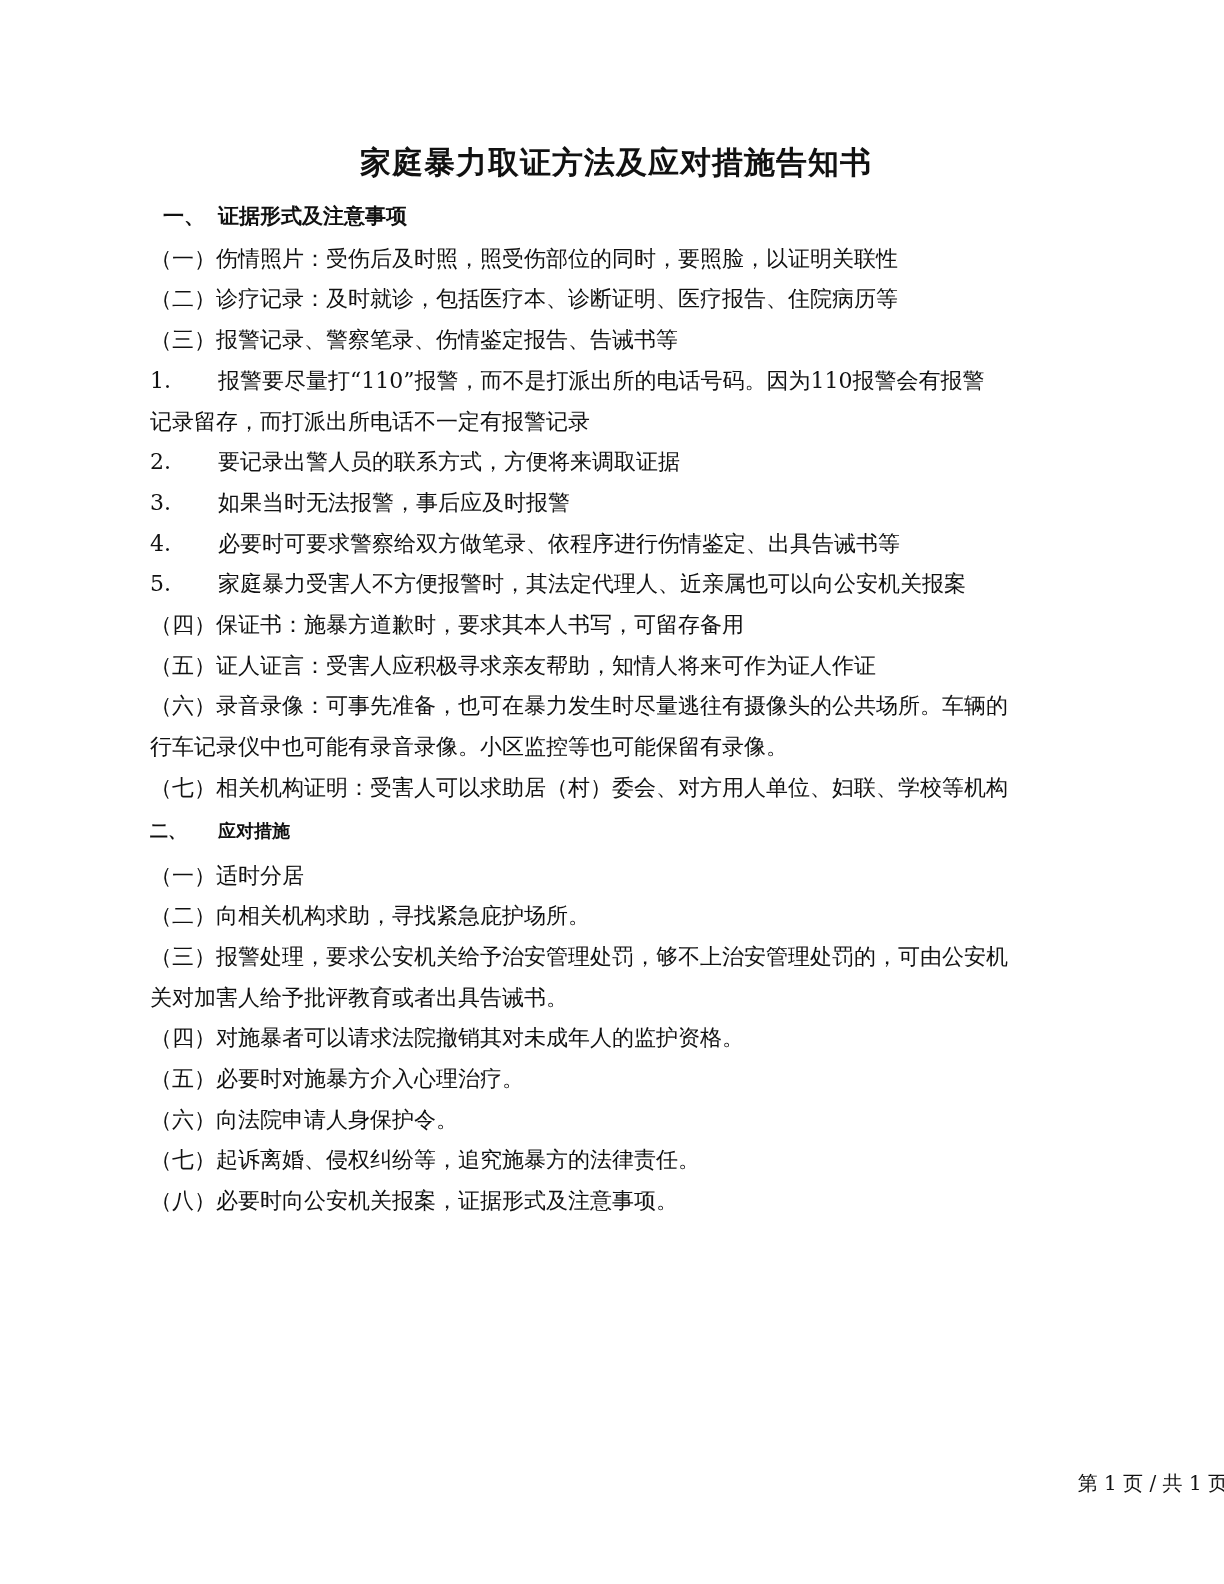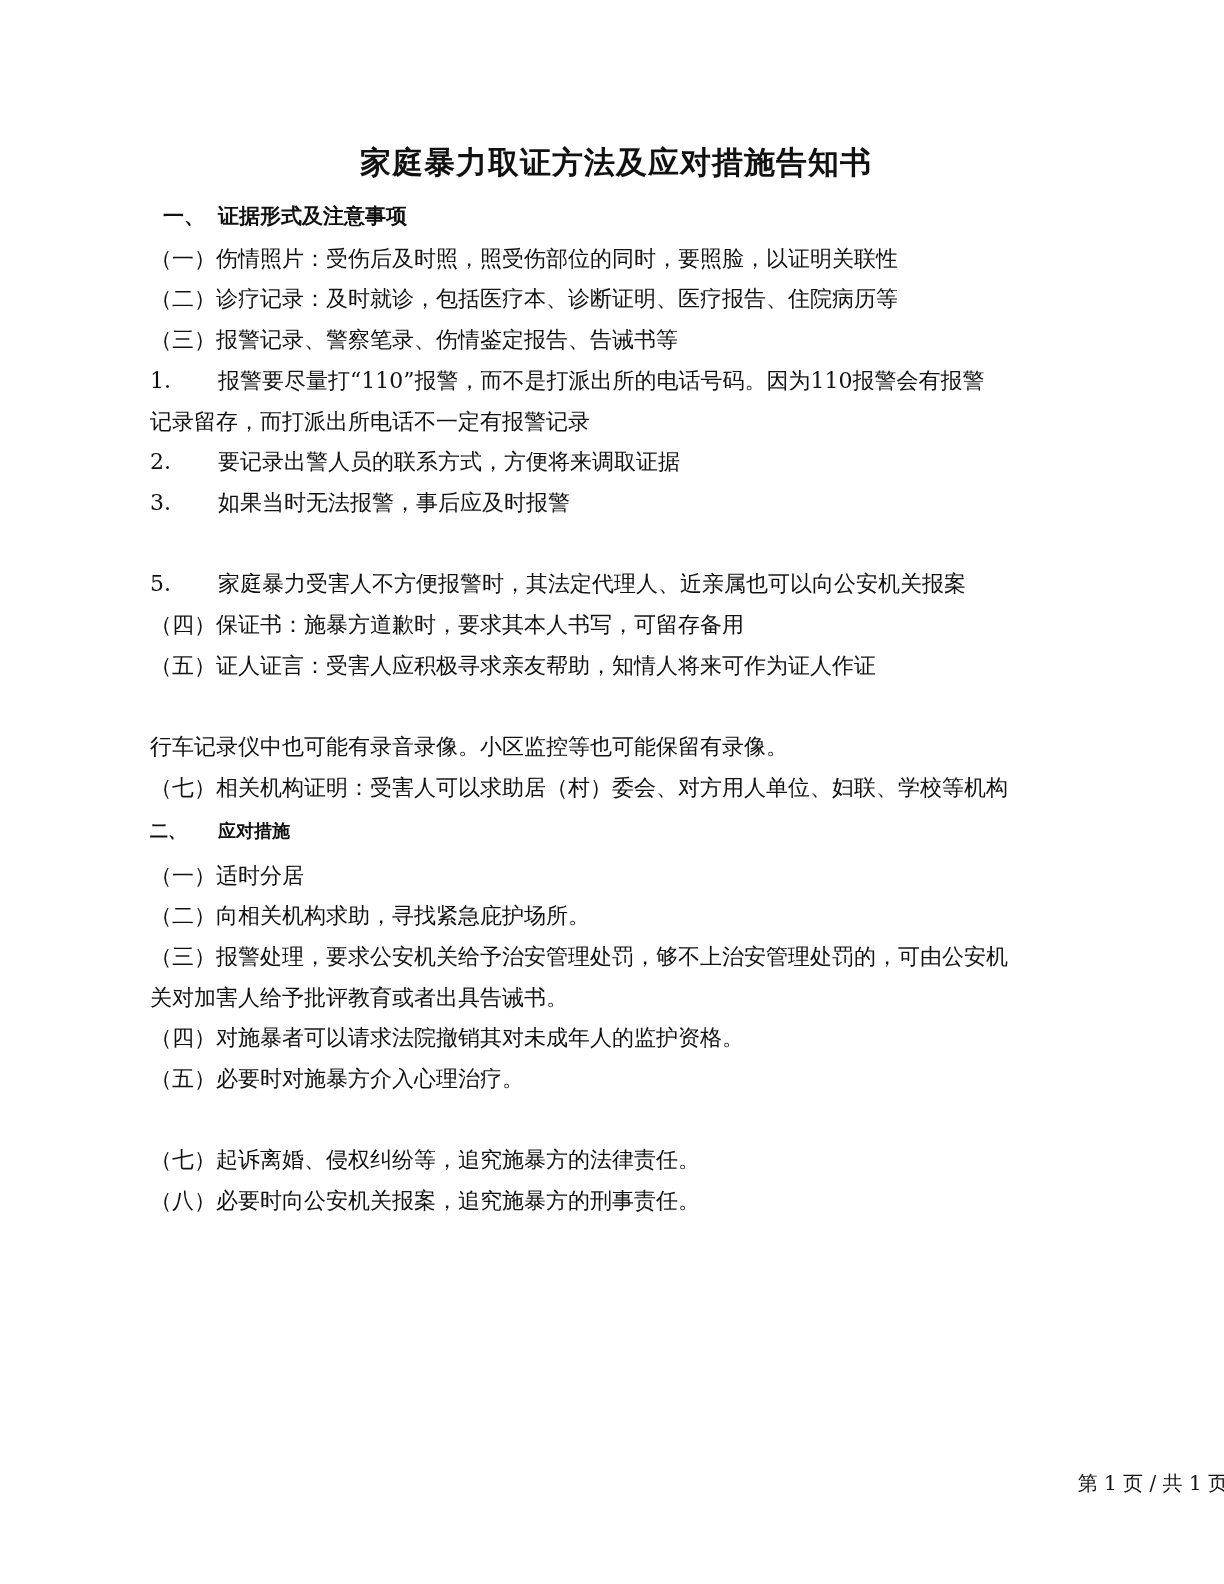--- a/index.html
+++ b/index.html
@@ -44,36 +44,41 @@
   <div class="line numbered" style="top:366px">
     <span class="n">1.</span><span>报警要尽量打“110”报警，而不是打派出所的电话号码。因为110报警会有报警</span>
   </div>
   <div class="line" style="top:407px">记录留存，而打派出所电话不一定有报警记录</div>
   <div class="line numbered" style="top:447px">
     <span class="n">2.</span><span>要记录出警人员的联系方式，方便将来调取证据</span>
   </div>
   <div class="line numbered" style="top:488px">
     <span class="n">3.</span><span>如果当时无法报警，事后应及时报警</span>
   </div>
+  <div class="line numbered" style="top:529px">
+    <span class="n">4.</span><span>必要时可要求警察给双方做笔录、依程序进行伤情鉴定、出具告诫书等</span>
+  </div>
   <div class="line numbered" style="top:569px">
     <span class="n">5.</span><span>家庭暴力受害人不方便报警时，其法定代理人、近亲属也可以向公安机关报案</span>
   </div>
 
   <div class="line" style="top:610px">（四）保证书：施暴方道歉时，要求其本人书写，可留存备用</div>
   <div class="line" style="top:651px">（五）证人证言：受害人应积极寻求亲友帮助，知情人将来可作为证人作证</div>
+  <div class="line" style="top:691px">（六）录音录像：可事先准备，也可在暴力发生时尽量逃往有摄像头的公共场所。车辆的</div>
   <div class="line" style="top:732px">行车记录仪中也可能有录音录像。小区监控等也可能保留有录像。</div>
   <div class="line" style="top:773px">（七）相关机构证明：受害人可以求助居（村）委会、对方用人单位、妇联、学校等机构</div>
 
   <div class="line h1 s2" style="top:816px">
     <span class="num">二、</span><span>应对措施</span>
   </div>
 
   <div class="line" style="top:861px">（一）适时分居</div>
   <div class="line" style="top:901px">（二）向相关机构求助，寻找紧急庇护场所。</div>
   <div class="line" style="top:942px">（三）报警处理，要求公安机关给予治安管理处罚，够不上治安管理处罚的，可由公安机</div>
   <div class="line" style="top:983px">关对加害人给予批评教育或者出具告诫书。</div>
   <div class="line" style="top:1023px">（四）对施暴者可以请求法院撤销其对未成年人的监护资格。</div>
   <div class="line" style="top:1064px">（五）必要时对施暴方介入心理治疗。</div>
+  <div class="line" style="top:1105px">（六）向法院申请人身保护令。</div>
   <div class="line" style="top:1145px">（七）起诉离婚、侵权纠纷等，追究施暴方的法律责任。</div>
-  <div class="line" style="top:1186px">（八）必要时向公安机关报案，追究施暴方的刑事责任。</div>
+  <div class="line" style="top:1186px">（八）必要时向公安机关报案，证据形式及注意事项。</div>
 
   <div class="footer">第 1 页  / 共 1 页</div>
 </div>
 
 </body></html>

